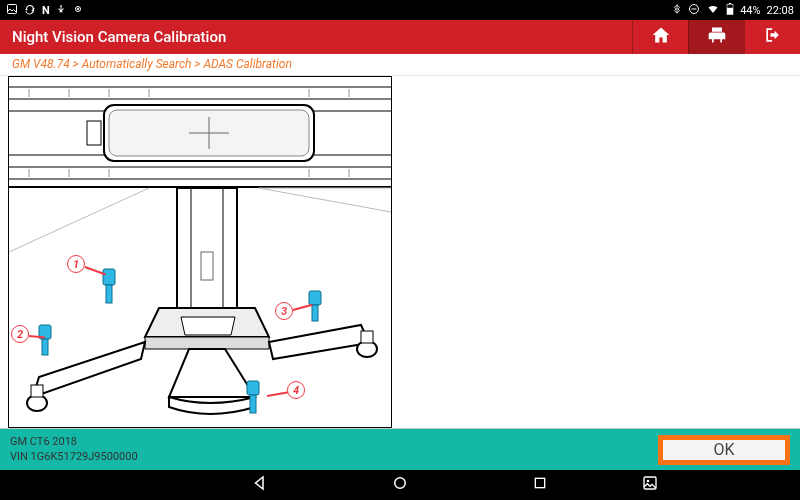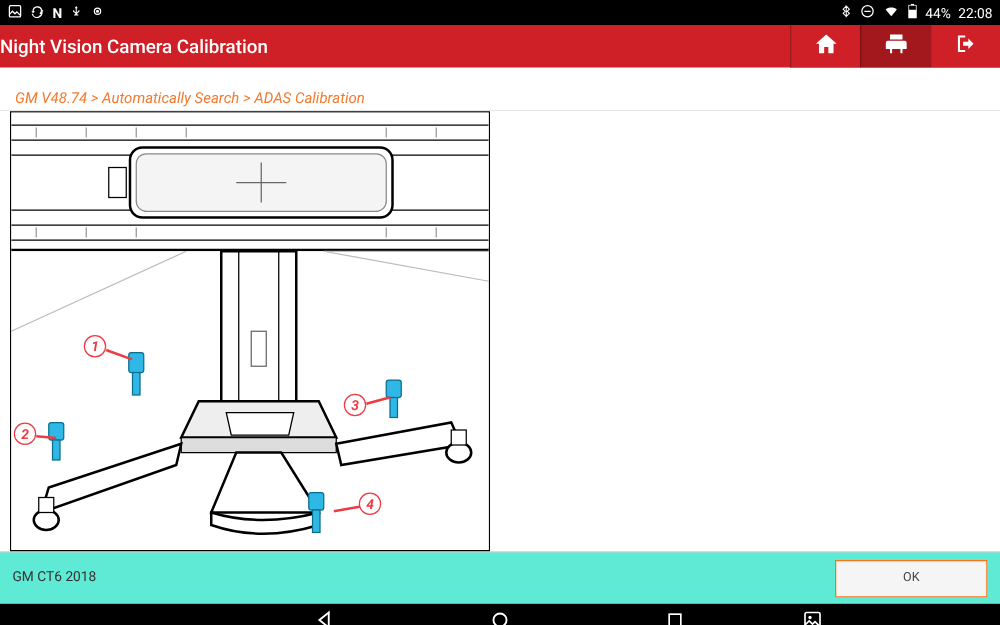--- a/index.html
+++ b/index.html
@@ -1,29 +1,29 @@
 <!DOCTYPE html>
 <html><head>
 <meta charset="utf-8">
 <style>
   * { margin: 0; padding: 0; box-sizing: border-box; }
   html, body { width: 800px; height: 500px; overflow: hidden; font-family: Roboto, Arial, sans-serif; background: #fff; }
   .statusbar { height: 20px; background: #000; color: #fff; display: flex; align-items: center; justify-content: space-between; padding: 0 6px; font-size: 11px; }
   .statusbar .left, .statusbar .right { display: flex; align-items: center; gap: 6px; }
   .statusbar .ic { display:inline-block; }
   .appheader { height: 34px; background: #cf2027; color: #fff; display: flex; align-items: center; }
-  .appheader .title { flex: 1; font-size: 15px; font-weight: 500; }
+  .appheader .title { flex: 1; padding-left: 12px; font-size: 15px; font-weight: 500; }
   .appheader .btn { width: 56px; height: 34px; display: flex; align-items: center; justify-content: center; border-left: 1px solid rgba(0,0,0,0.25); background:#cf2027; }
   .appheader .btn.active { background:#a2181d; }
-  .breadcrumb { height: 22px; padding: 17px 12px; font-size: 12px; color: #f37a2e; border-bottom: 1px solid #e5e5e5; font-style: italic; }
+  .breadcrumb { height: 22px; padding: 3px 12px; font-size: 12px; color: #f37a2e; border-bottom: 1px solid #e5e5e5; font-style: italic; }
   .content { height: 352px; background: #fff; position: relative; }
   .diagram { position:absolute; left:8px; top:0; width:384px; height:352px; border:1px solid #000; background:#fff; }
-  .footer { height: 42px; background: #5eead4; display: flex; align-items: center; padding: 0 10px; border-top:1px solid #ccc; }
+  .footer { height: 42px; background: #14b8a6; display: flex; align-items: center; padding: 0 10px; border-top:1px solid #ccc; }
   .footer .info { flex:1; font-size: 11px; color:#333; line-height:1.3; }
-  .footer .okbtn { width: 122px; height: 30px; background:#f5f5f5; border:1px solid #f97316; color:#444; font-size:10px; display:flex; align-items:center; justify-content:center; cursor:pointer; }
+  .footer .okbtn { width: 132px; height: 30px; background:#f5f5f5; border:5px solid #f97316; color:#444; font-size:16px; display:flex; align-items:center; justify-content:center; cursor:pointer; }
   .navbar { height: 30px; background:#000; display:flex; align-items:center; justify-content:center; gap:100px; }
   .navbar .navbtn { width:40px; height:30px; display:flex; align-items:center; justify-content:center; }
   .callout { position:absolute; width:18px; height:18px; border:1.5px solid #ee3a43; border-radius:50%; background:#fff; display:flex; align-items:center; justify-content:center; font-size:11px; font-weight:bold; color:#ee3a43; font-style:italic; }
   .callout-line { position:absolute; background:#ee3a43; height:1.5px; transform-origin:left center; }
 </style>
 </head>
 <body>
 
 <div class="statusbar">
   <div class="left">
@@ -199,20 +199,21 @@
     <div class="callout" style="left:266px; top:225px;">3</div>
 
     <div class="callout-line" style="left:258px; top:318px; width:22px; transform:rotate(-10deg);"></div>
     <div class="callout" style="left:278px; top:304px;">4</div>
   </div>
 </div>
 
 <div class="footer">
   <div class="info">
     <div>GM CT6 2018</div>
+    <div>VIN 1G6K51729J9500000</div>
   </div>
   <div class="okbtn">OK</div>
 </div>
 
 <div class="navbar">
   <div class="navbtn">
     <span>
       <svg width="18" height="18" viewBox="0 0 24 24" fill="none" stroke="#fff" stroke-width="2">
           <path d="M16 4 L6 12 L16 20 Z" fill="none"></path>
         </svg>

